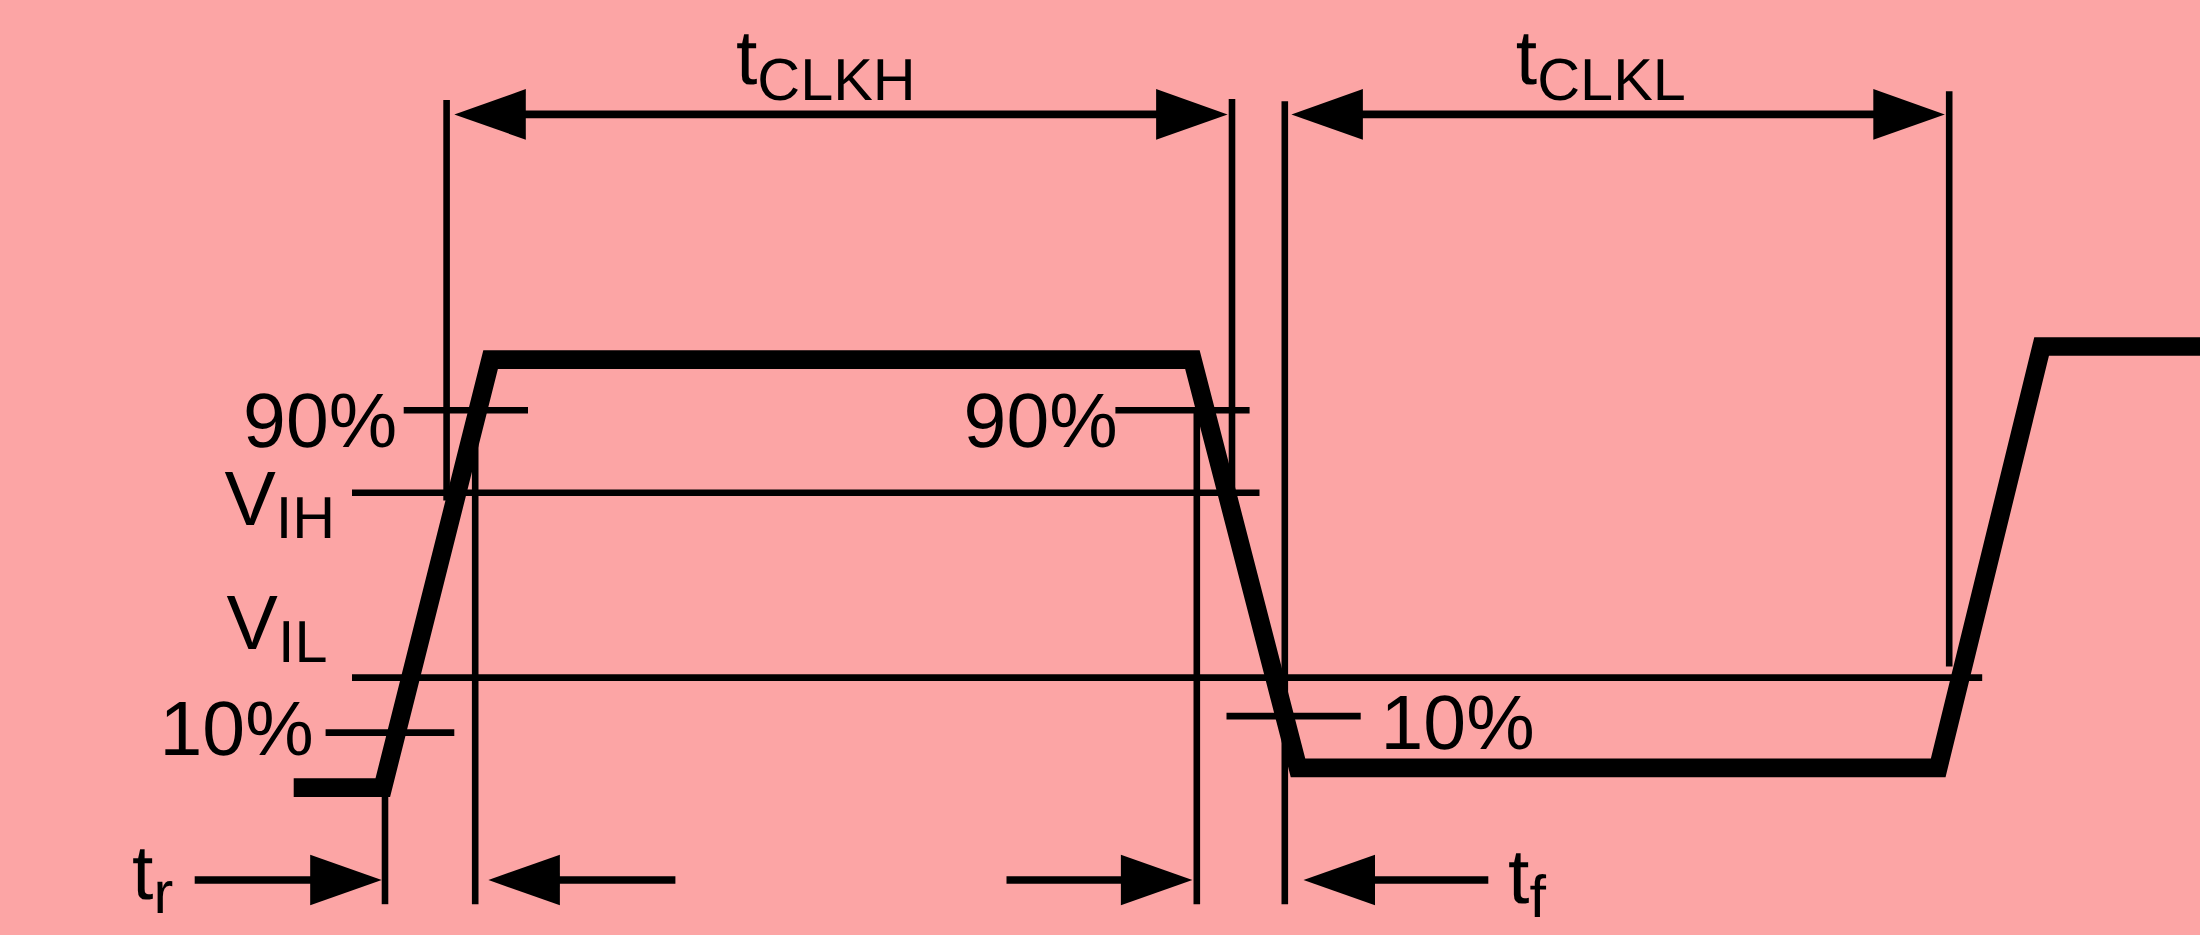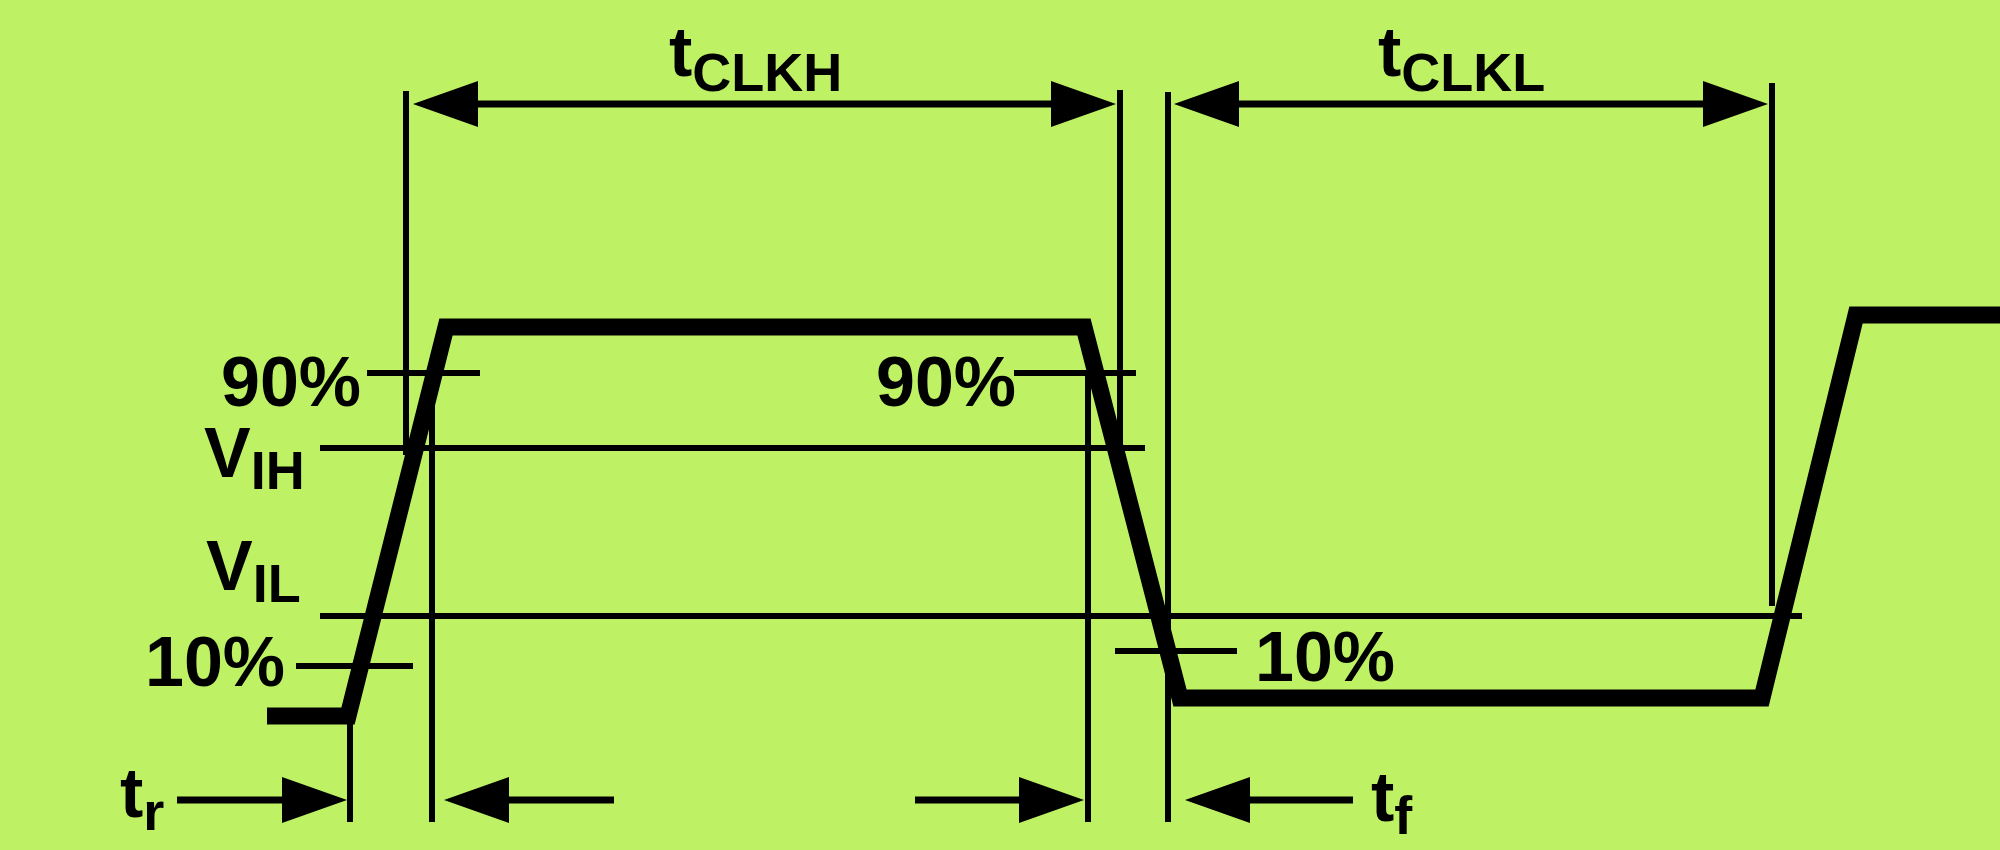--- a/index.html
+++ b/index.html
@@ -1,23 +1,22 @@
 <!DOCTYPE html>
 <html><head>
 <meta charset="utf-8">
 <style>
   html, body { margin: 0; padding: 0; background: #ffffff; }
   .stage {
     position: relative;
     width: 2000px;
     height: 850px;
-    background: #bef264;
+    background: #fca5a5;
     overflow: hidden;
     font-family: "Liberation Sans", sans-serif;
-    font-weight: bold;
   }
   svg { display: block; }
   text {
     font-family: "Liberation Sans", sans-serif;
     font-size: 70px;
     fill: #000000;
   }
   .sub { font-size: 54px; }
 </style>
 </head>

